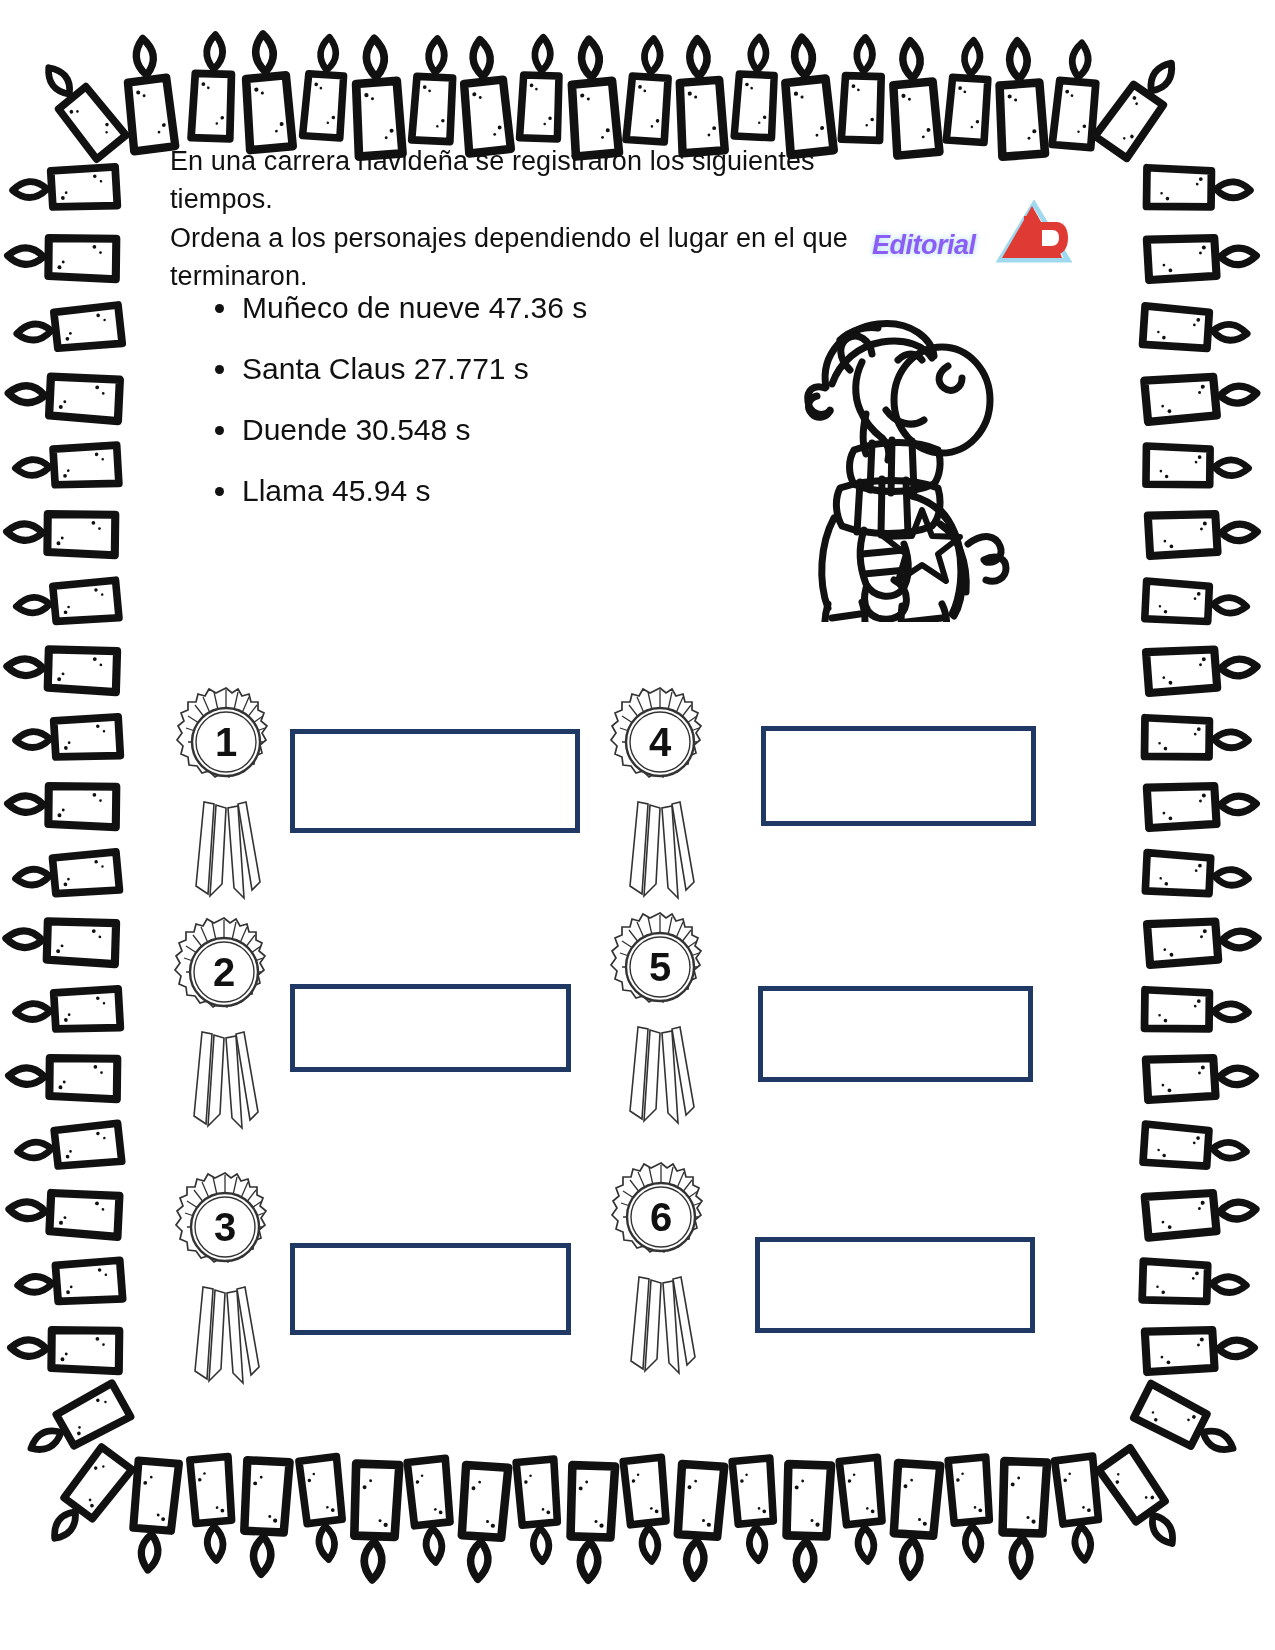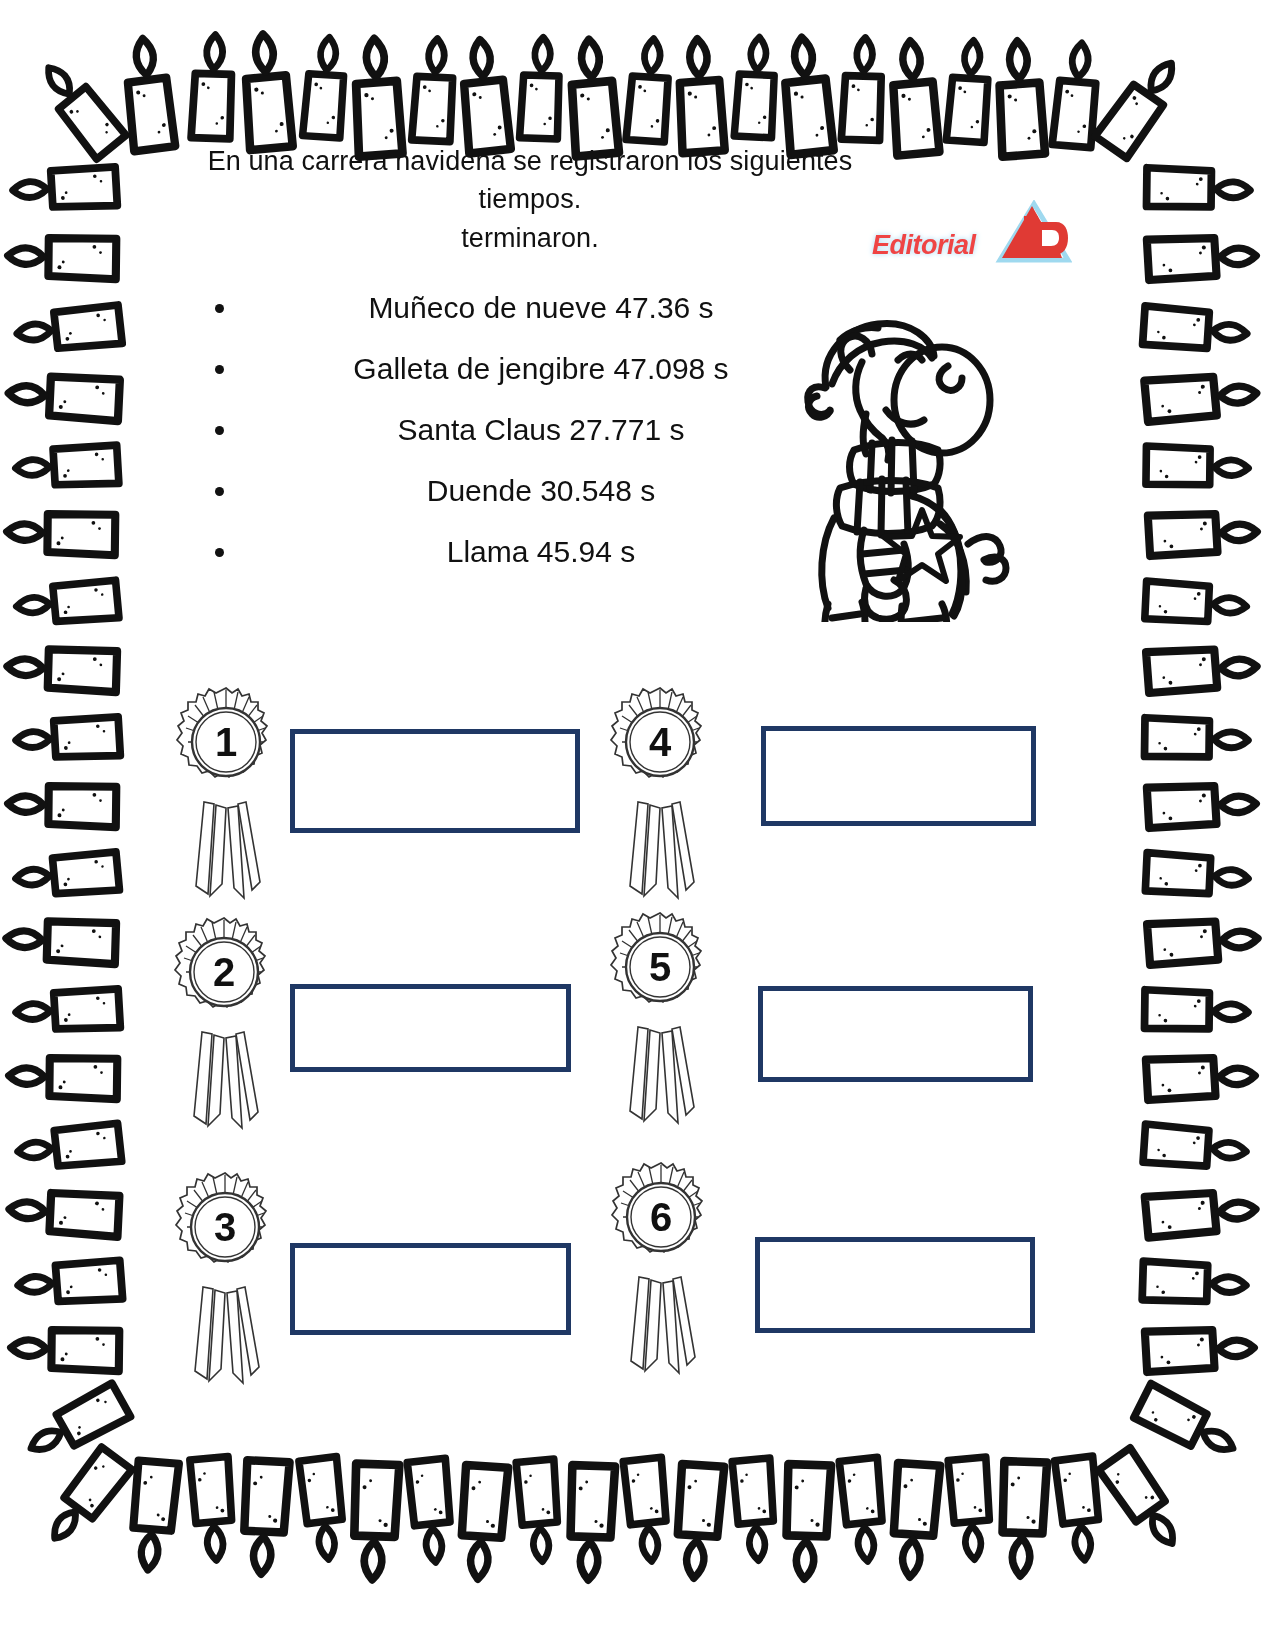--- a/index.html
+++ b/index.html
@@ -8,37 +8,37 @@
     background:#ffffff;
     font-family:"Liberation Sans", sans-serif;
     position:relative;overflow:hidden;
   }
 
   
   .border-layer{position:absolute;left:0;top:0;width:1275px;height:1650px;pointer-events:none;z-index:5;}
 
   
   .page{
-    position:absolute;left:0;top:0;width:1275px;height:1650px;z-index:2;text-align:center;
+    position:absolute;left:0;top:0;width:1275px;height:1650px;z-index:2;
   }
 
   .intro{
     position:absolute;left:170px;top:142px;width:720px;
     font-size:27px;line-height:1.42;color:#111;
     font-family:"Liberation Sans", sans-serif;
     letter-spacing:.1px;
   }
 
   .logo{
     position:absolute;left:872px;top:208px;width:200px;height:70px;
   }
   .logo-word{
     position:absolute;left:0;top:22px;
     font-size:27px;font-weight:bold;font-style:italic;
-    color:#ef4444;
+    color:#8b5cf6;
     text-shadow:0 0 4px #bfe3f5, 0 0 7px #cfeaf8;
     letter-spacing:-.5px;
   }
   .logo-mark{position:absolute;left:122px;top:-8px;}
 
   .bullets{
     position:absolute;left:200px;top:272px;width:640px;
     font-size:30px;line-height:1.665;color:#111;
   }
   .bullets ul{margin:0;padding:0 0 0 42px;list-style:none;}
@@ -168,40 +168,40 @@
       <use href="#cd" transform="translate(1078,1496) rotate(174) scale(.85)"></use>
       <use href="#cd" transform="translate(1136,1490) rotate(146) scale(.85)"></use>
     </g>
   </svg>
 </div>
 
 <div class="page">
 
   <div class="intro">
     <div>En una carrera navideña se registraron los siguientes tiempos.</div>
+    <div>Ordena a los personajes dependiendo el lugar en el que</div>
     <div>terminaron.</div>
   </div>
 
   <div class="logo">
     <span class="logo-word">Editorial</span>
     <span class="logo-mark">
       <svg width="78" height="66" viewBox="0 0 78 66">
         <path d="M40 4 L74 60 L6 60 Z" fill="none" stroke="#9fd9ef" stroke-width="5"></path>
         <path d="M8 58 L38 6 L50 27 L40 44 L58 30 L68 58 Z" fill="#E03A34"></path>
         <path d="M38 22 L62 22 C71 22 74 30 74 38 C74 47 70 55 60 55 L38 55 Z" fill="#E03A34"></path>
         <path d="M48 30 L58 30 C63 30 65 33 65 38 C65 43 62 46 57 46 L48 46 Z" fill="#ffffff"></path>
         <path d="M30 16 L44 16 L44 58 L30 58 Z" fill="#E03A34"></path>
       </svg>
     </span>
   </div>
 
   <div class="bullets">
     <ul>
       <li>Muñeco de nueve 47.36 s</li>
-      <li>Galleta de jengibre 47.098 s</li>
       <li>Santa Claus 27.771 s</li>
       <li>Duende 30.548 s</li>
       <li>Llama 45.94 s</li>
     </ul>
   </div>
 
   <div class="llama">
     <svg width="250" height="330" viewBox="0 0 250 330" fill="none" stroke="#111" stroke-width="7" stroke-linejoin="round" stroke-linecap="round">
 
       <path d="M64 95 C58 62 84 36 116 32 C150 28 170 48 172 64"></path>

